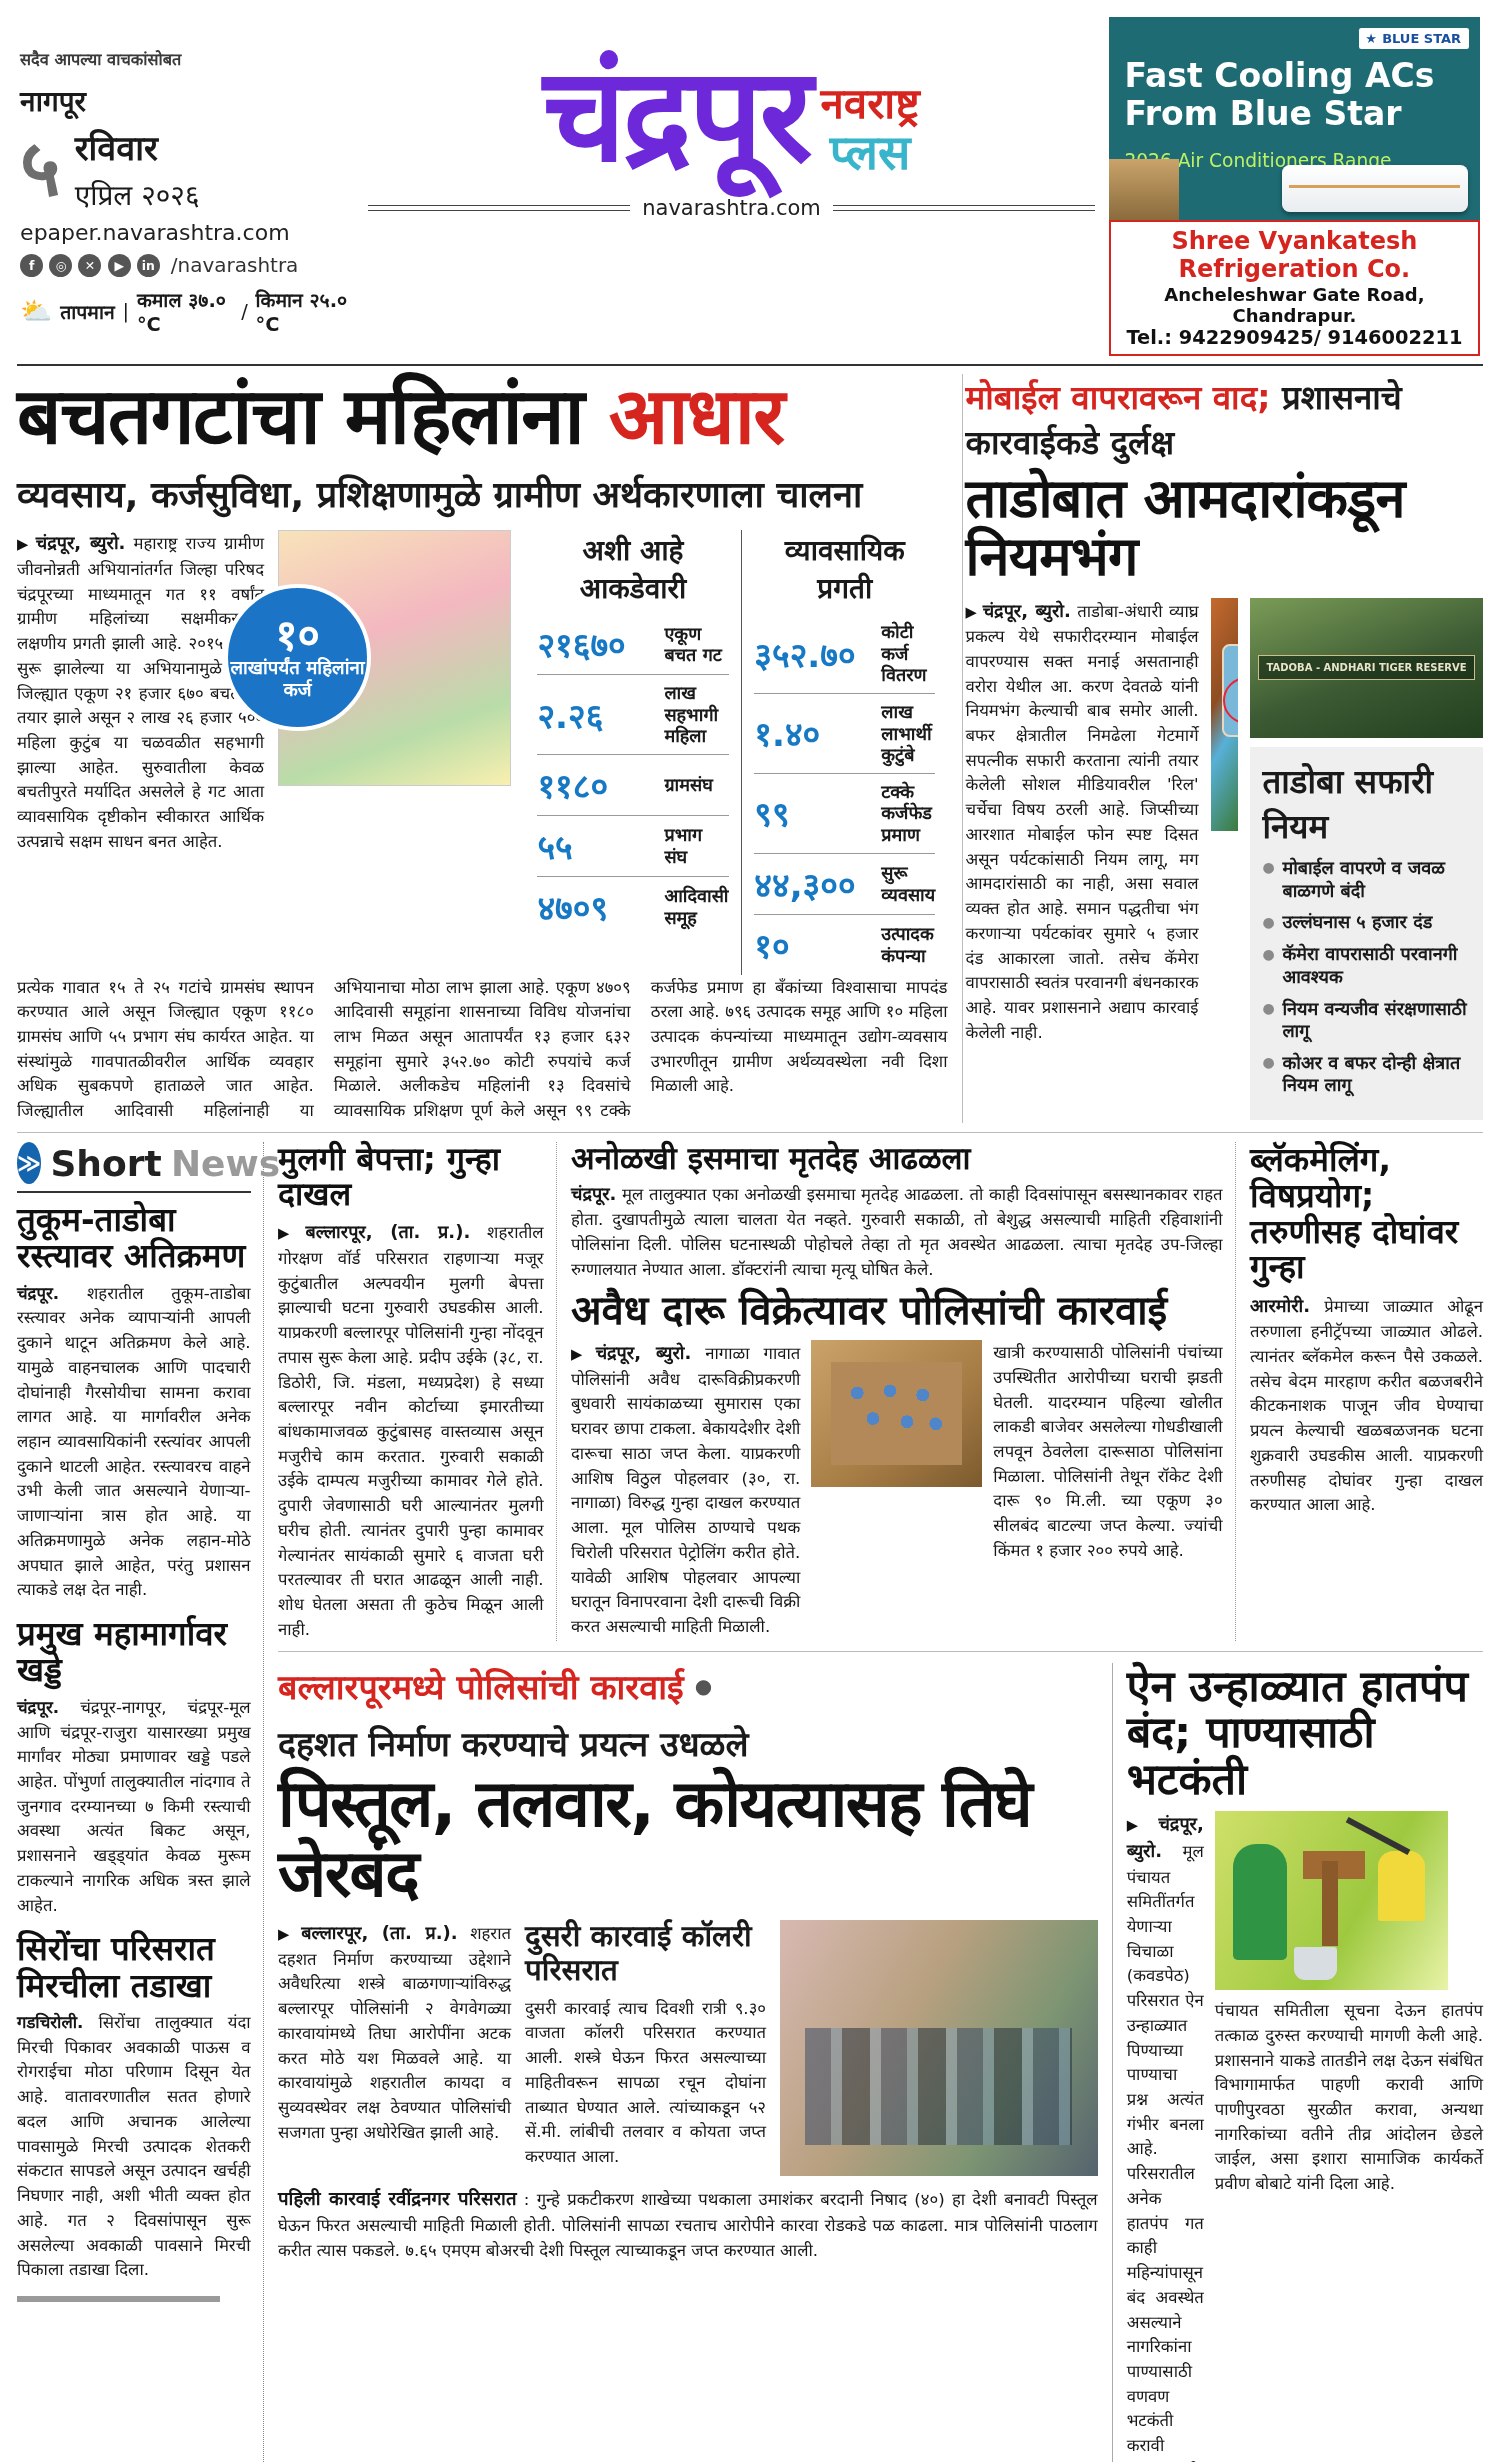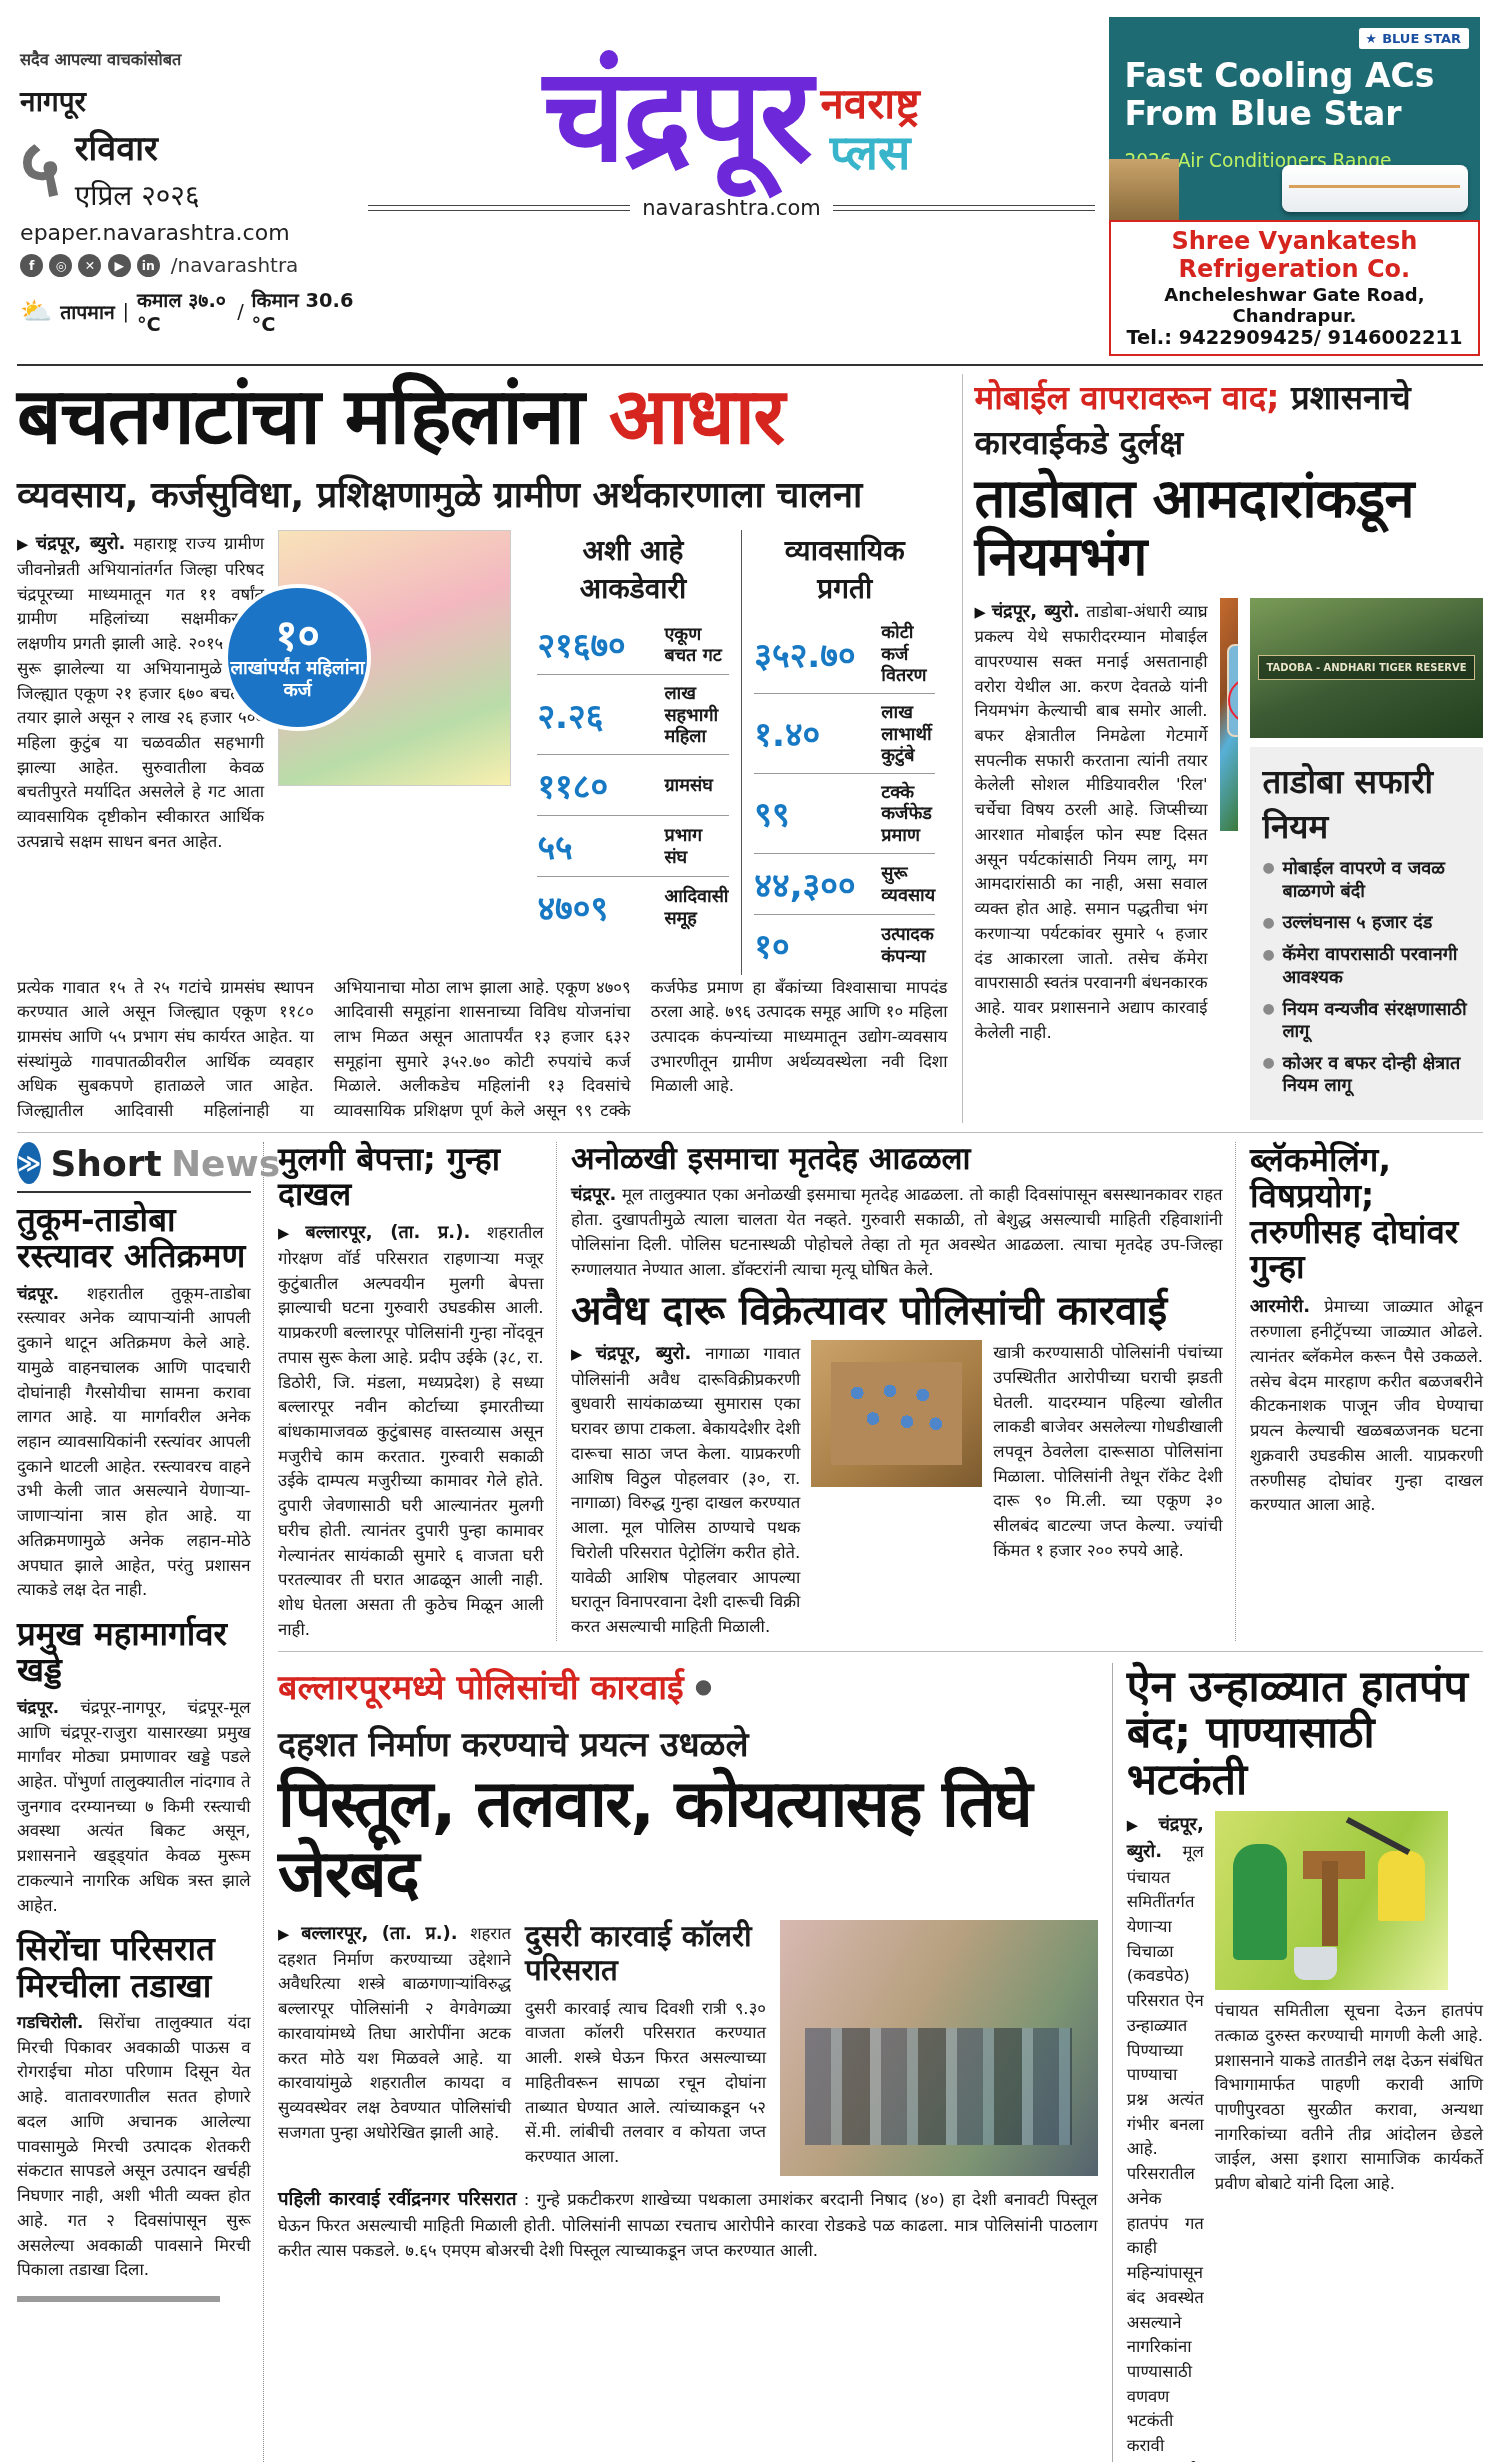--- a/index.html
+++ b/index.html
@@ -51,21 +51,21 @@
   .headline { font-weight:bold; color:#111; line-height:1.08; }
   .red { color:#d6251f; }
   .byline { font-weight:bold; font-size:18px; }
   .marker { color:#111; font-size:14.7px; margin-right:4.7px; }
   .body { font-size:16.7px; line-height:1.48; text-align:justify; color:#161616; }
   .cols3 { column-count:3; column-gap:20px; }
   .photo { background:linear-gradient(135deg,#b8a27e,#7c8f6d 55%,#4f5f49); position:relative; overflow:hidden; }
   section { position:relative; }
 
   
-  .band1 { display:flex; gap:12px; padding-bottom:9.3px; border-bottom:1.6px solid #bbb; }
+  .band1 { display:flex; gap:3px; padding-bottom:9.3px; border-bottom:1.6px solid #bbb; }
   .lead { flex:1.28; border-right:1.6px solid #bbb; padding-right:14px; }
   .lead-headline { font-size:78px; letter-spacing:-1.6px; }
   .lead-sub { font-size:36px; font-weight:bold; margin:11px 0 12.4px; }
   .lead-grid { display:flex; gap:14px; }
   .lead-colA { width:247px; position:relative; }
   .lead-cartoon { width:233px; height:256px; background:linear-gradient(160deg,#f8e3b9,#f3b8c0 40%,#b9dca8 75%,#f9f0b0); border:0.8px solid #ccc; position:relative; }
   .badge-circle { position:absolute; left:-54px; top:54px; width:147px; height:147px; border-radius:50%; background:#1b74c5; color:#fff; display:flex; flex-direction:column; align-items:center; justify-content:center; text-align:center; border:4.7px solid #fff; }
   .badge-num { font-size:43px; font-weight:bold; line-height:1; }
   .badge-text { font-size:18.6px; font-weight:bold; line-height:1.2; }
   .statswrap { display:flex; flex:1; }
@@ -182,21 +182,21 @@
         <span class="soc">▶</span>
         <span class="soc">in</span>
         <span class="h-handle">/navarashtra</span>
       </div>
       <div class="h-weather">
         <span class="wicon">⛅</span>
         <b>तापमान</b>
         <span>|</span>
         <b>कमाल ३७.० °C</b>
         <span>/</span>
-        <b>किमान 30.6 °C</b>
+        <b>किमान २५.० °C</b>
       </div>
     </div>
 
     <div class="h-center">
       <div class="mast-row">
         <span class="mast-main">चंद्रपूर</span>
         <span class="mast-sub">
           <span class="mast-sub1">नवराष्ट्र</span>
           <span class="mast-sub2">प्लस</span>
         </span>

